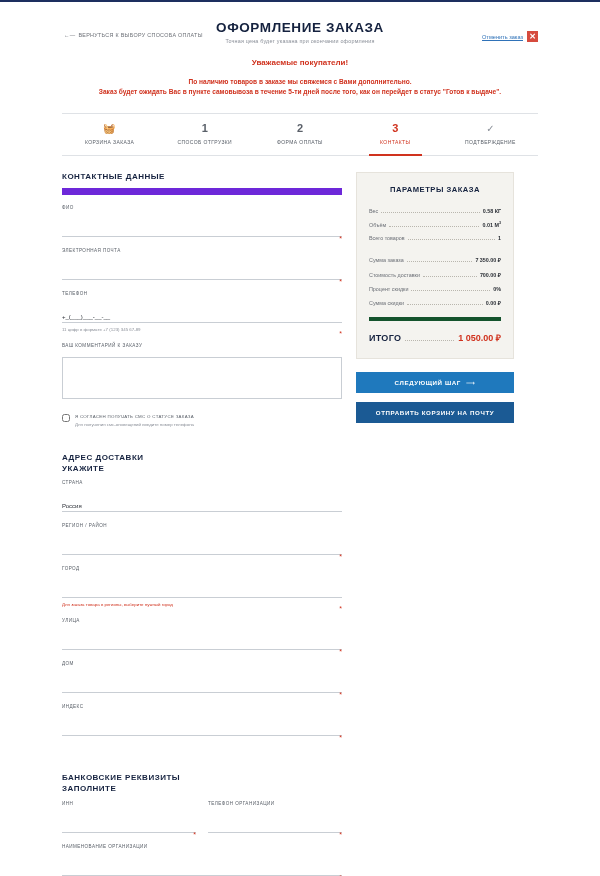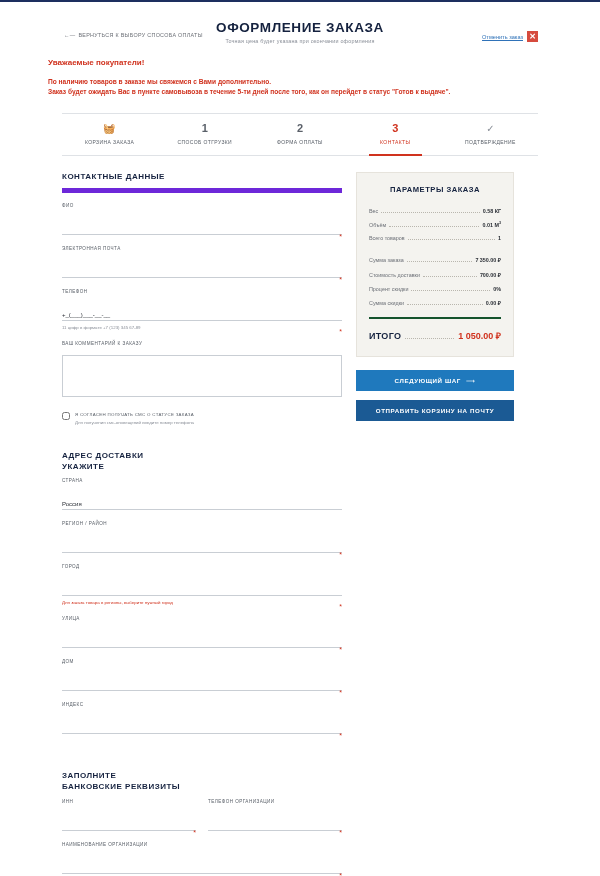--- a/index.html
+++ b/index.html
@@ -81,21 +81,21 @@
     color: #fff;
     font-size: 8px;
     line-height: 11px;
     text-align: center;
     font-weight: bold;
     display: inline-block;
   }
 
   
   .notice {
-    text-align: left;
+    text-align: center;
     padding: 10px 48px 4px 48px;
   }
   .notice-title {
     color: #d0321e;
     font-size: 8px;
     font-weight: bold;
     margin-bottom: 10px;
   }
   .notice-line {
     color: #d0321e;
@@ -157,21 +157,21 @@
   }
   .col-left { width: 280px; }
   .col-right { width: 158px; }
 
   .section-head {
     font-size: 8px;
     font-weight: bold;
     letter-spacing: .5px;
     color: #15223f;
     text-transform: uppercase;
-    border-bottom: 5px solid #6d28d9;
+    border-bottom: 7px solid #6d28d9;
     padding-bottom: 7px;
     margin-bottom: 10px;
   }
   .section-head.plain {
     border-bottom: none;
     padding-bottom: 0;
     margin-bottom: 6px;
     line-height: 1.35;
   }
   .field { margin-bottom: 11px; position: relative; }
@@ -271,21 +271,21 @@
   .ord-row .v {
     font-weight: bold;
     color: #2b2f36;
     white-space: nowrap;
   }
   .ord-sep { height: 8px; }
   .total-row {
     display: flex;
     align-items: baseline;
     margin-top: 10px;
-    border-top: 2px solid #14532d;
+    border-top: 4px solid #14532d;
     padding-top: 10px;
   }
   .total-row .k {
     font-size: 9px;
     font-weight: bold;
     color: #15223f;
     text-transform: uppercase;
     letter-spacing: .3px;
   }
   .total-row .dots {
@@ -444,22 +444,22 @@
 
       <div class="field">
         <label>ИНДЕКС</label>
         <input type="text" value="" style="">
         <span class="req">*</span>
       </div>
 
       <div class="block-gap"></div>
 
       <div class="section-head plain">
+        <div>БАНКОВСКИЕ РЕКВИЗИТЫ</div>
         <div>ЗАПОЛНИТЕ</div>
-        <div>БАНКОВСКИЕ РЕКВИЗИТЫ</div>
       </div>
 
       <div class="two-col">
         <div class="field">
           <label>ИНН</label>
           <input type="text" value="" style="">
           <span class="req">*</span>
         </div>
         <div class="field">
           <label>ТЕЛЕФОН ОРГАНИЗАЦИИ</label>

